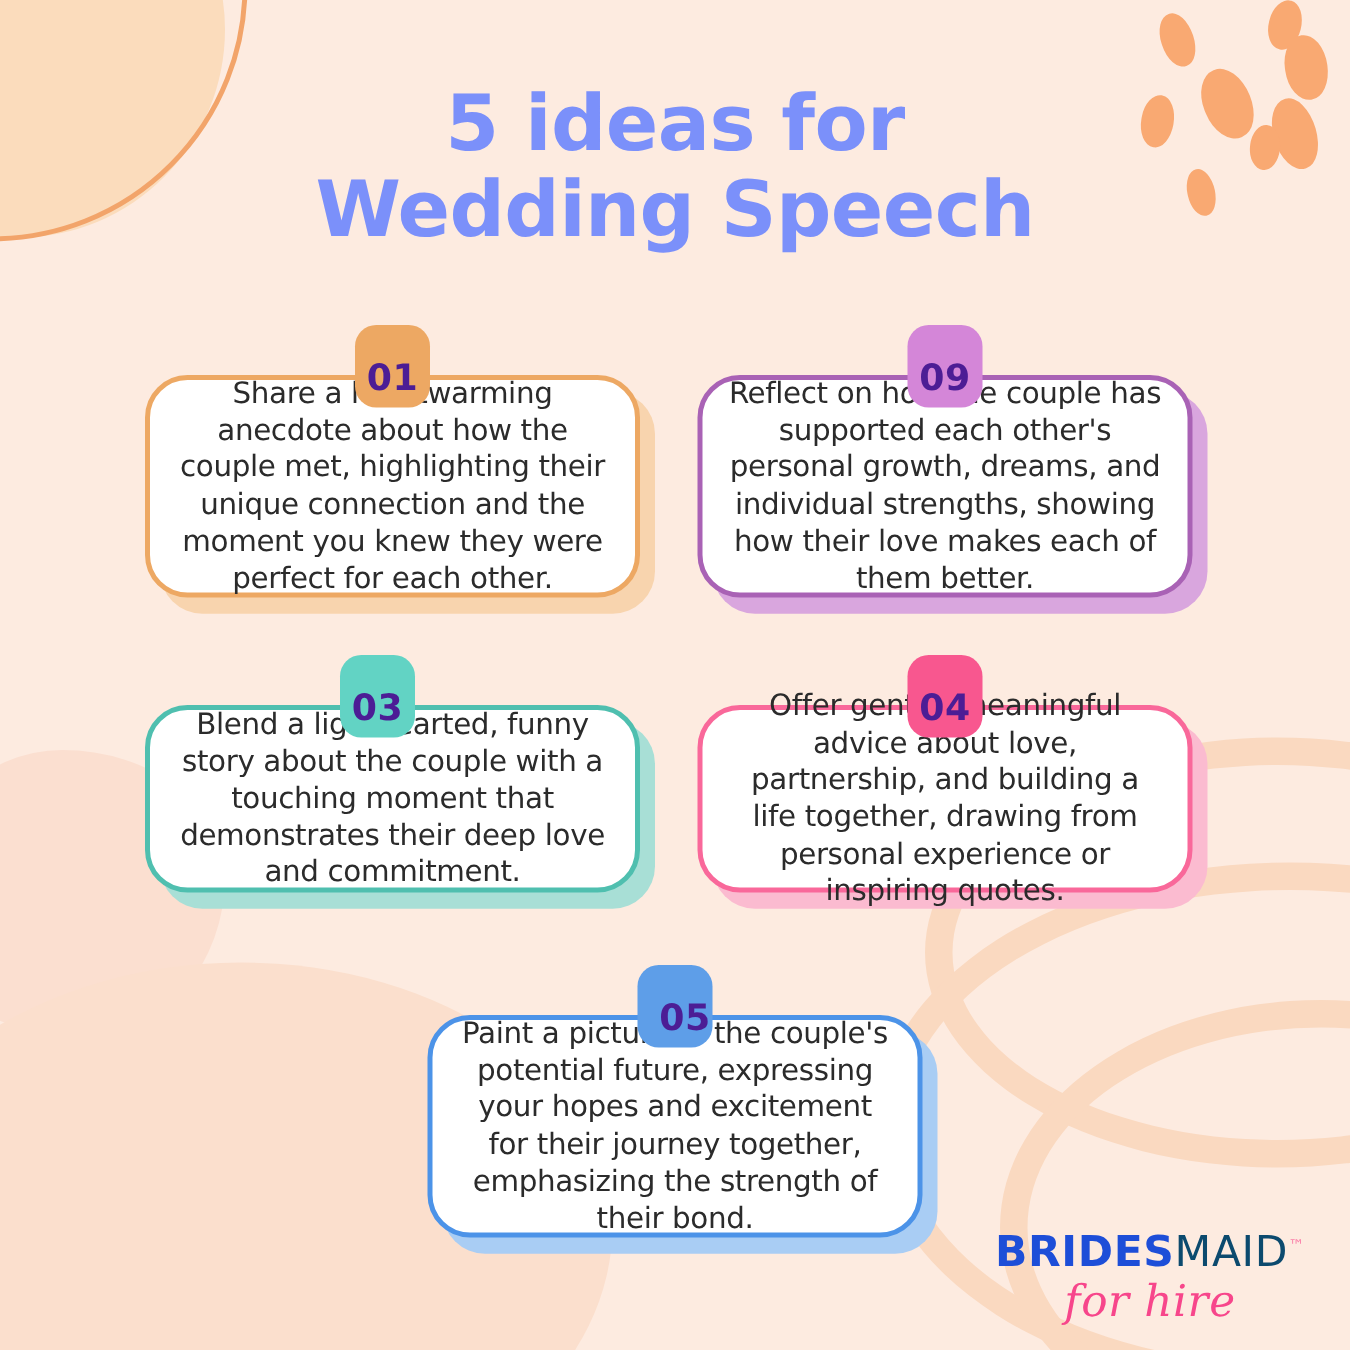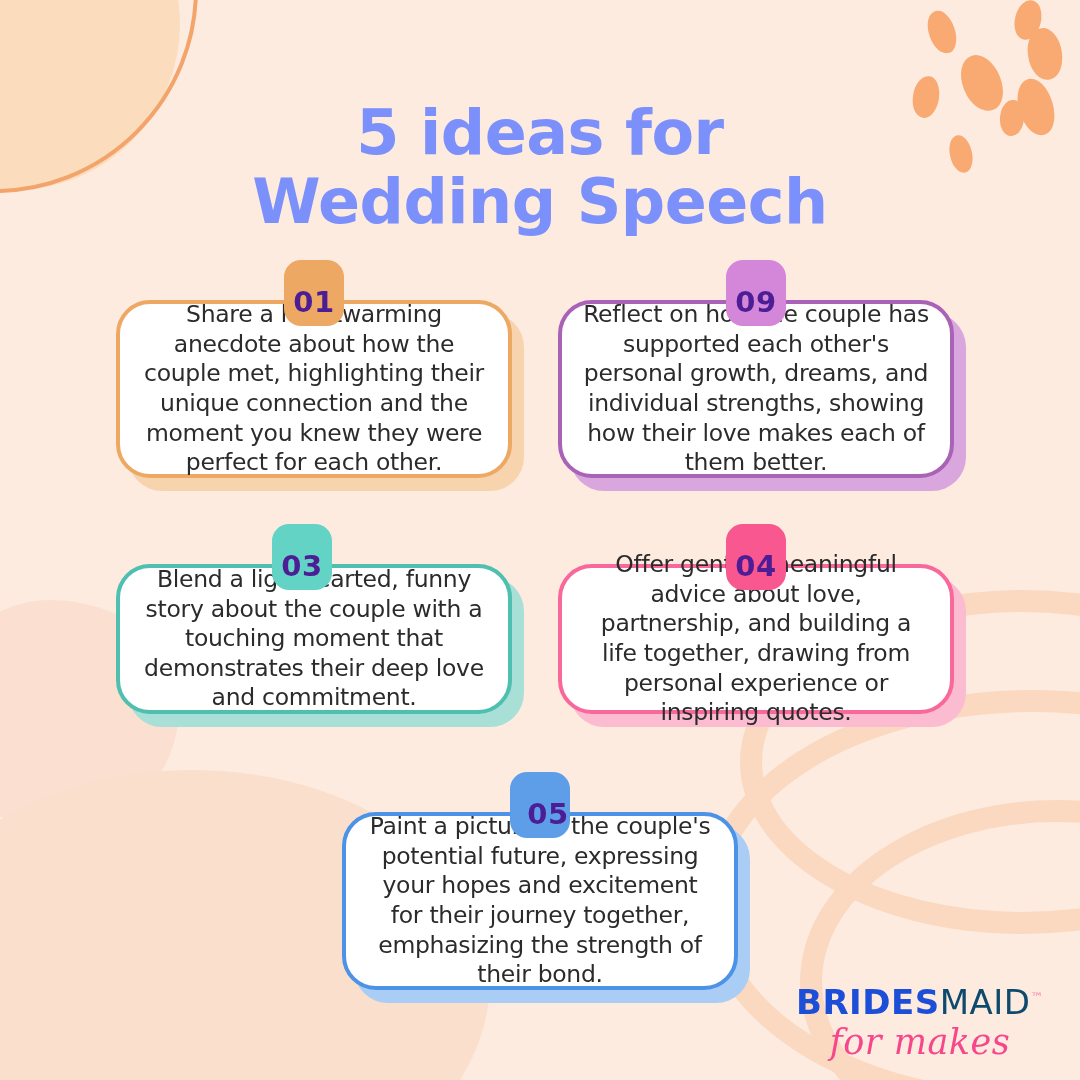--- a/index.html
+++ b/index.html
@@ -85,21 +85,20 @@
   }
 
   
   .title-block {
     position: absolute;
     left: 0;
     top: 64px;
     width: 1080px;
     text-align: center;
     z-index: 5;
-    margin-top: 34px;
   }
   .title-line {
     font-family: "DejaVu Sans", sans-serif;
     font-weight: bold;
     font-size: 62px;
     line-height: 1.12;
     letter-spacing: -0.5px;
     color: #7B90FA;
   }
 
@@ -291,16 +290,16 @@
         <span class="badge-num">05</span>
       </div>
     </div>
 
   </div>
 
   <div class="logo">
     <div class="logo-wordmark">
       <span class="logo-bold">BRIDES</span><span class="logo-light">MAID</span><span class="logo-tm">™</span>
     </div>
-    <div class="logo-tagline">for makes</div>
+    <div class="logo-tagline">for hire</div>
   </div>
 
 </div>
 
 </body></html>

